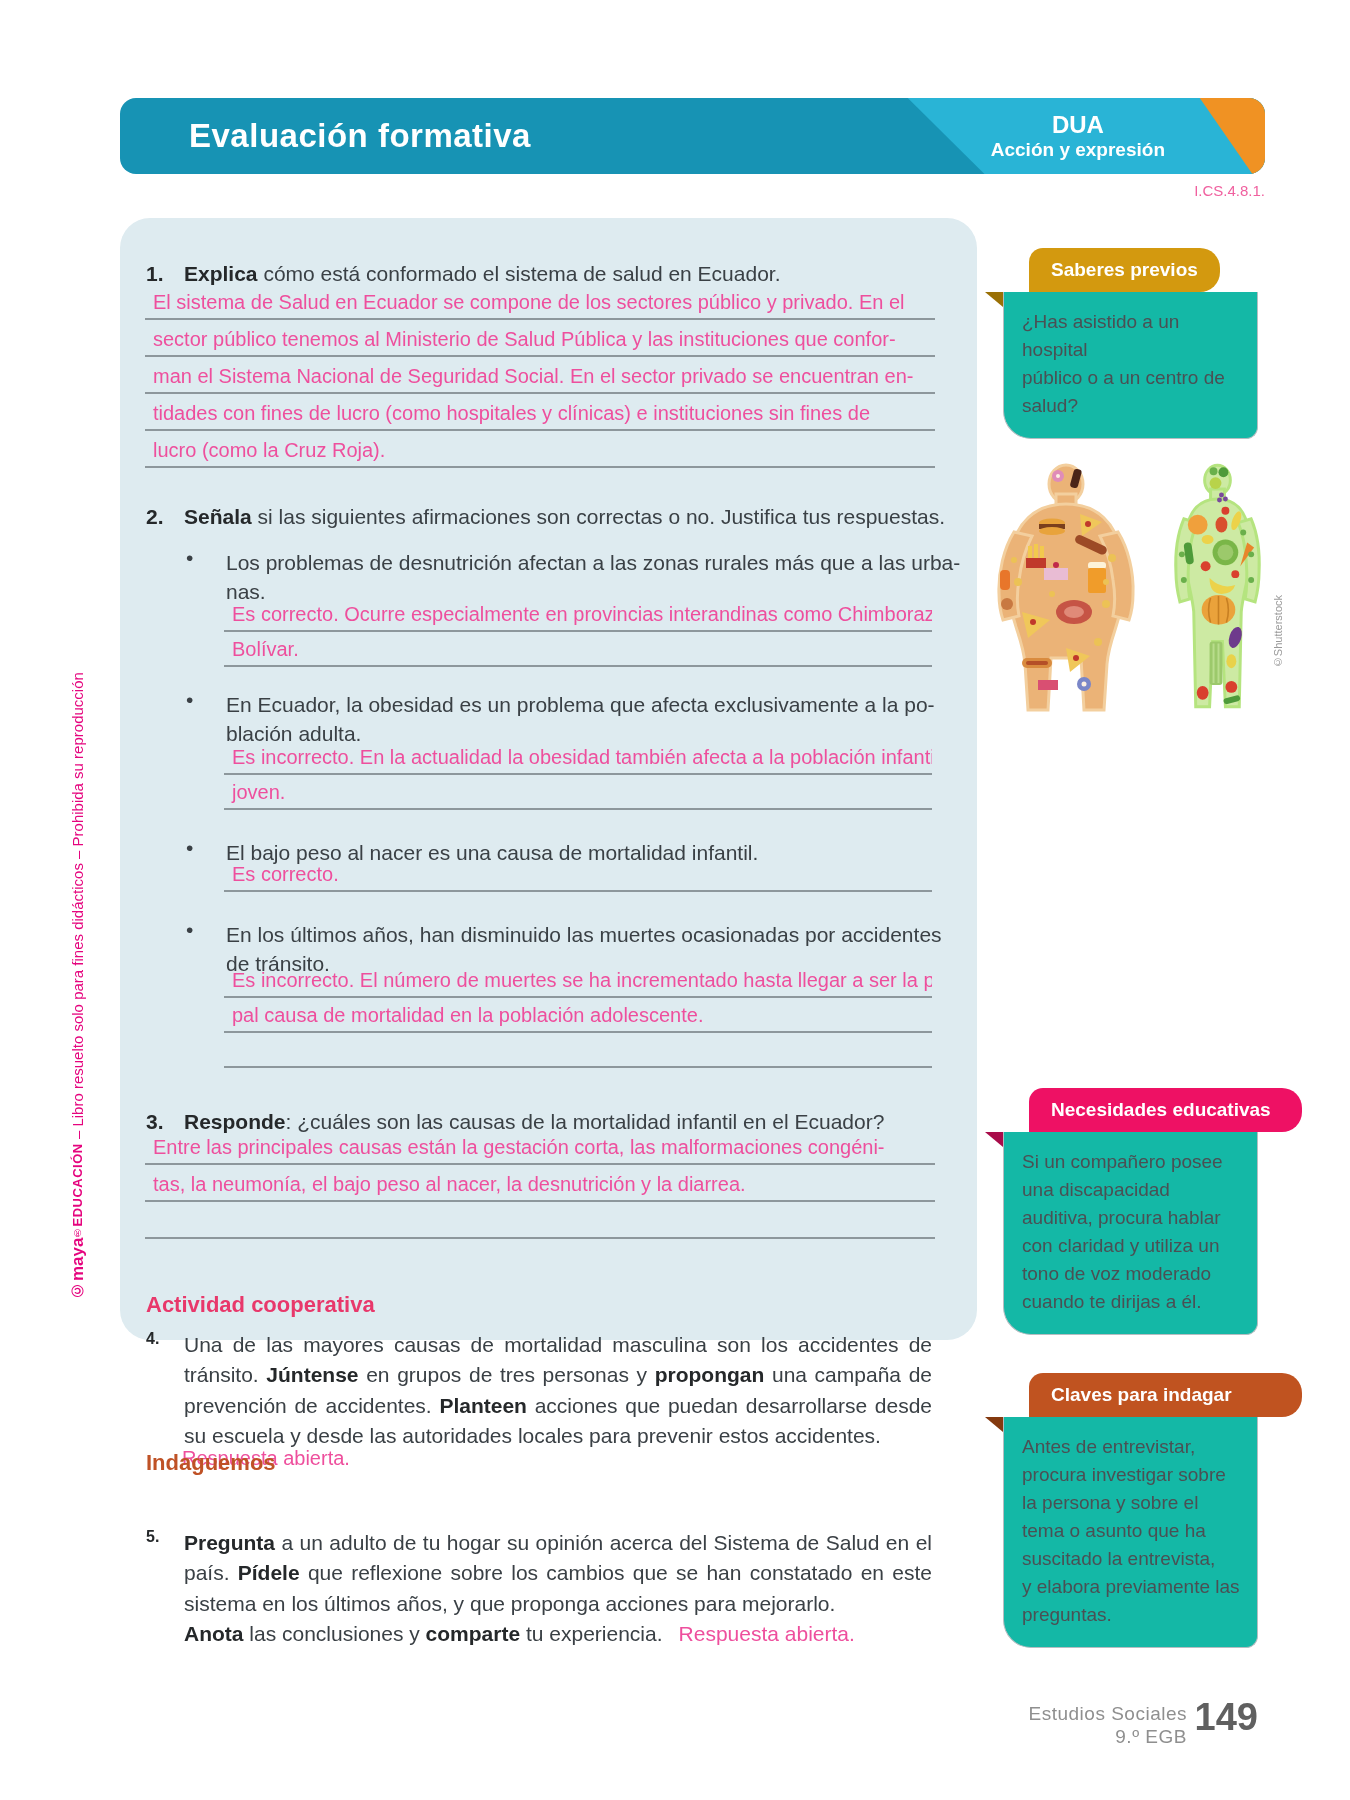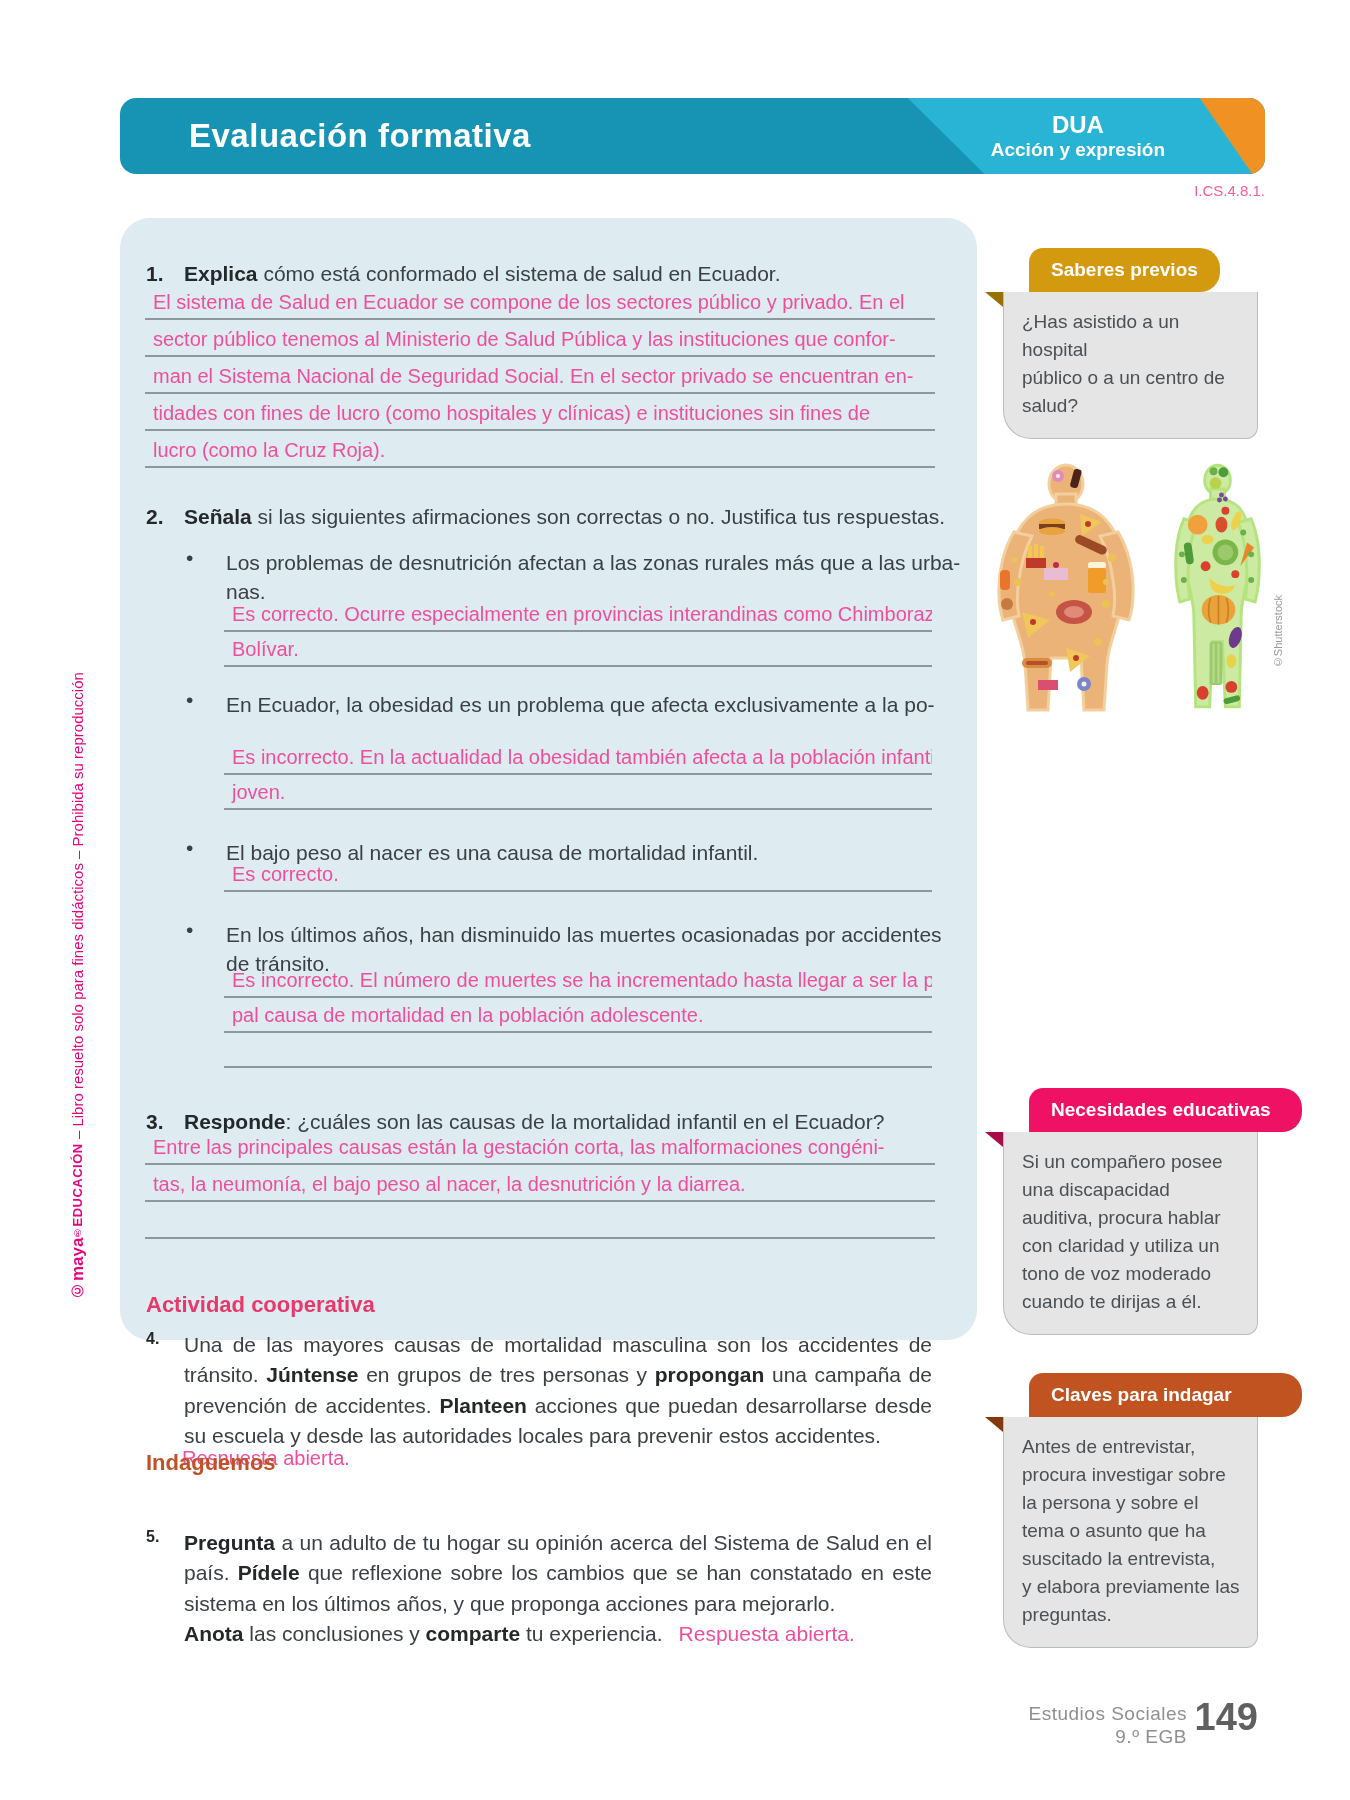--- a/index.html
+++ b/index.html
@@ -59,21 +59,21 @@
 
   
   .sb{position:absolute;left:985px;width:273px;}
   .sb-header{position:relative;box-sizing:border-box;height:44px;line-height:44px;
           padding:0 22px;color:#fff;font-size:19px;font-weight:bold;
           border-radius:14px 20px 20px 0;z-index:2;margin-left:44px;}
   .sb-header.fit{display:inline-block;}
   .sb-header.full{display:block;width:100%;}
   .sb-fold{position:absolute;left:0;top:44px;width:18px;height:15px;
           clip-path:polygon(0 0,100% 0,100% 100%);}
-  .sb-card{position:relative;margin-left:18px;background:#e5e5e5;
+  .sb-card{position:relative;margin-left:18px;background:#14b8a6;
           border:1px solid #b6bdc1;border-top:none;border-radius:0 0 12px 28px;
           padding:16px 14px 18px 18px;}
   .sb-body{font-size:19px;line-height:28px;color:#4a5054;white-space:pre-line;}
   .gold{background:#d3990f;} .gold-f{background:#9a7005;}
   .pinkbox{background:#ee1164;} .pinkbox-f{background:#a80c4a;}
   .rust{background:#c05320;} .rust-f{background:#83390f;}
 
   
   .figures{position:absolute;left:985px;top:462px;width:280px;height:252px;}
   .fig{position:absolute;top:0;}
@@ -126,20 +126,21 @@
     </div>
     <div class="ansblock h35" style="top:379px;left:104px;width:708px">
       <div class="ansline">Es correcto. Ocurre especialmente en provincias interandinas como Chimborazo y</div>
       <div class="ansline">Bolívar.</div>
     </div>
 
     <div class="bullet" style="top:472px">
       <span class="dot">•</span>
       <div class="stmt">
           <div>En Ecuador, la obesidad es un problema que afecta exclusivamente a la po-</div>
+          <div>blación adulta.</div>
         </div>
     </div>
     <div class="ansblock h35" style="top:522px;left:104px;width:708px">
       <div class="ansline">Es incorrecto. En la actualidad la obesidad también afecta a la población infantil y</div>
       <div class="ansline">joven.</div>
     </div>
 
     <div class="bullet" style="top:620px">
       <span class="dot">•</span>
       <div class="stmt">

